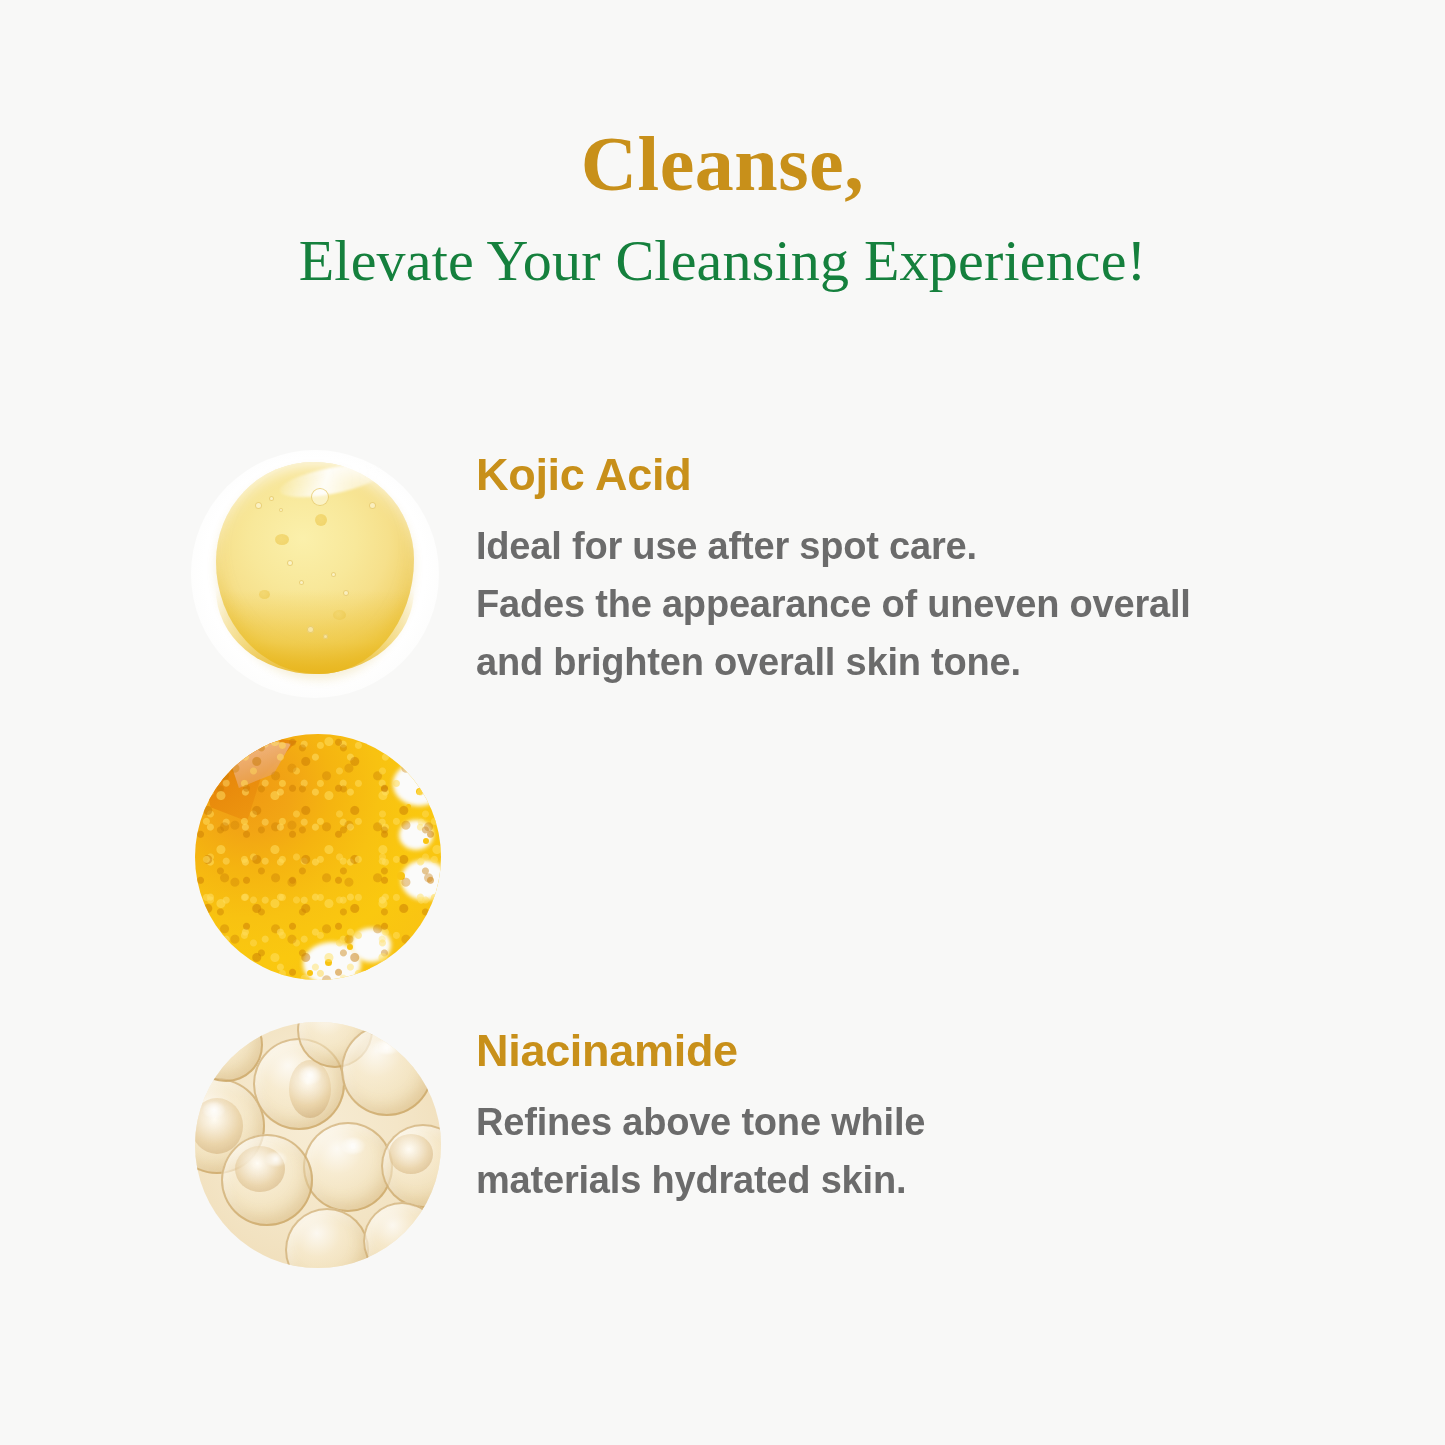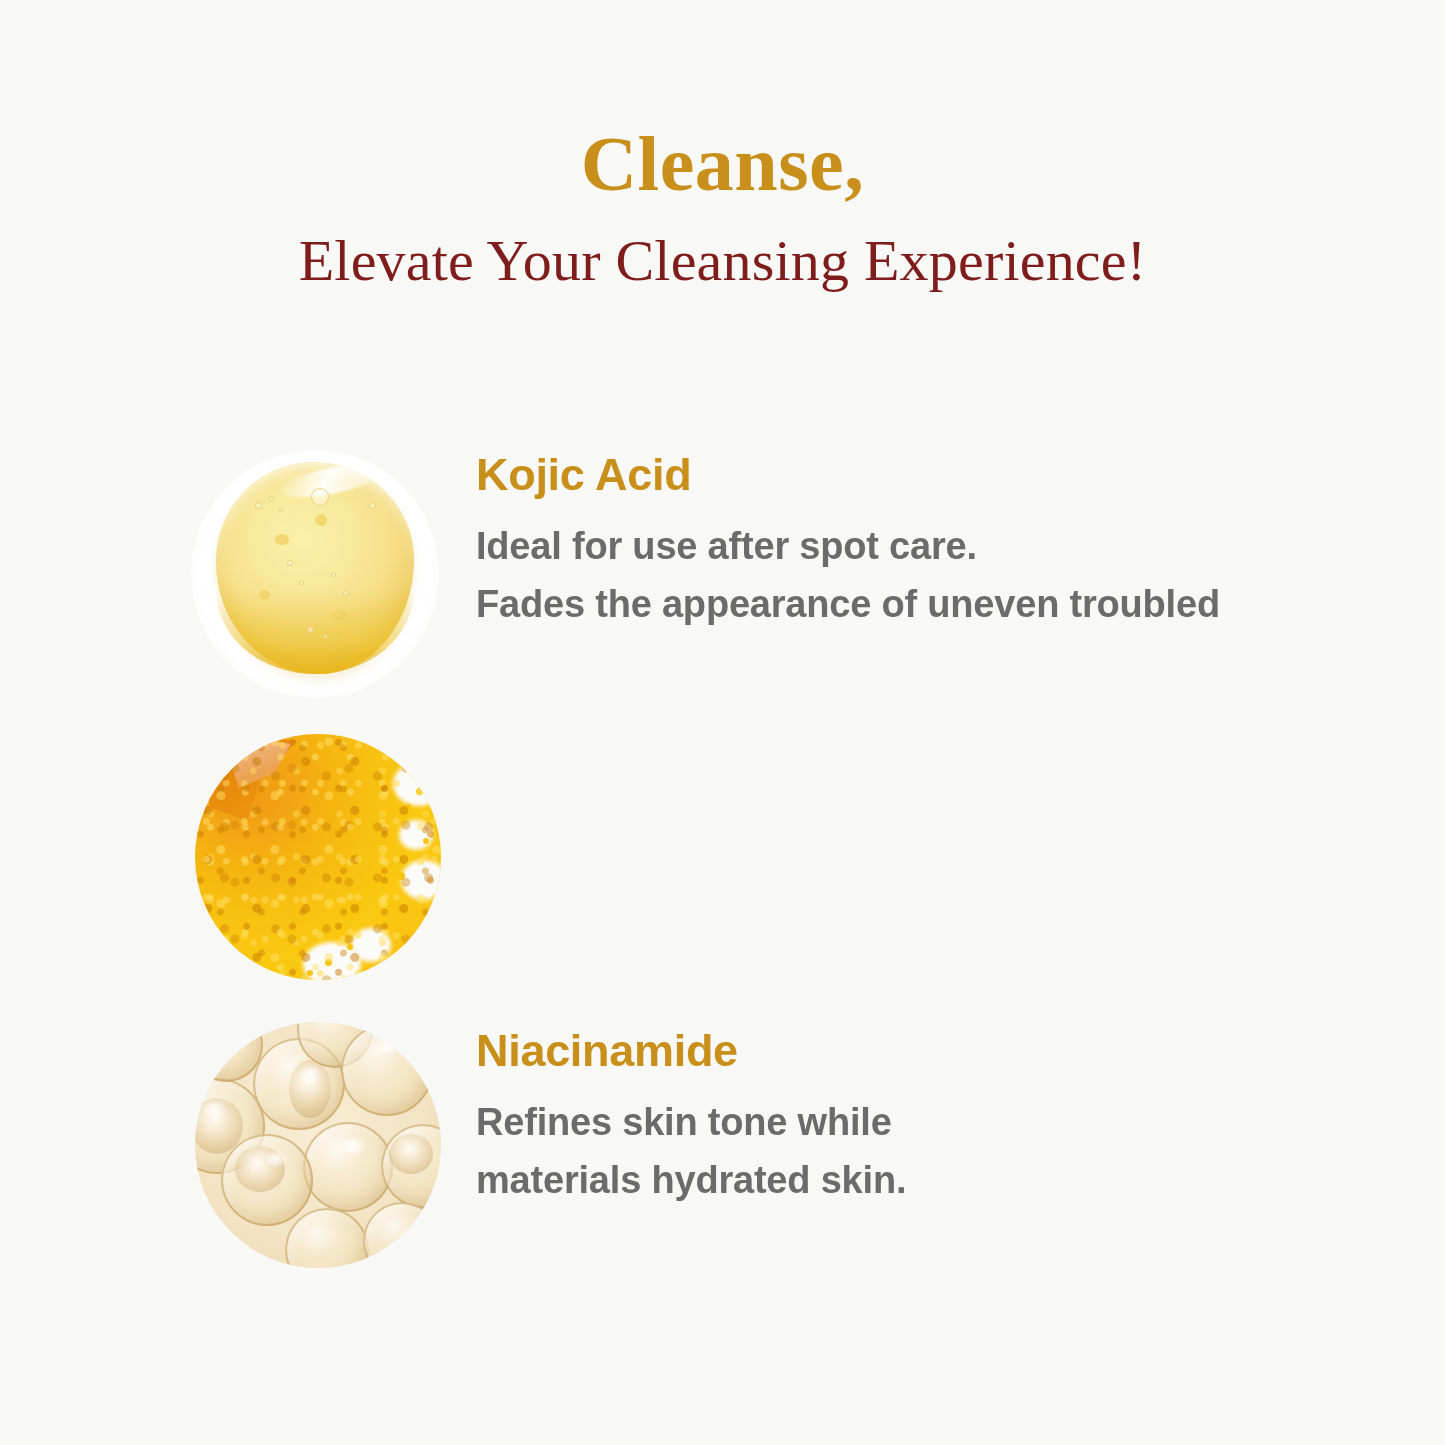--- a/index.html
+++ b/index.html
@@ -37,21 +37,21 @@
     line-height: 103px;
     letter-spacing: 0.5px;
     margin: 0;
   }
   .title .line2 {
     display: block;
   }
   .subtitle {
     font-family: "Liberation Serif", "DejaVu Serif", serif;
     font-weight: normal;
-    color: #7f1d1d;
+    color: #15803d;
     font-size: 58px;
     line-height: 68px;
     margin: 12px 0 17px 0;
     letter-spacing: 0.2px;
   }
 
   
   .ingredients {
     position: absolute;
     left: 5px;
@@ -308,21 +308,22 @@
           <div class="bub" style="left:140px;top:194px;width:5px;height:5px;"></div>
           <div class="drop" style="left:92px;top:94px;width:14px;height:11px;"></div>
           <div class="drop" style="left:150px;top:170px;width:13px;height:10px;"></div>
           <div class="drop" style="left:76px;top:150px;width:11px;height:9px;"></div>
         </div>
       </div>
       <div class="text-col">
         <h2 class="ing-name">Kojic Acid</h2>
         <p class="ing-desc">
           <span class="dline">Ideal for use after spot care.</span>
-          <span class="dline">Fades the appearance of uneven troubled</span>
+          <span class="dline">Fades the appearance of uneven overall</span>
+          <span class="dline">and brighten overall skin tone.</span>
         </p>
       </div>
     </div>
 
     <div class="row">
       <div class="thumb-wrap">
         <div class="thumb">
           <div class="turmeric">
             <div class="turmeric-chunk"></div>
             <div class="turmeric-chunk2"></div>
@@ -375,21 +376,21 @@
             <div class="cap-core" style="left:194px;top:112px;width:44px;height:40px;"></div>
 
             <div class="cap" style="left:90px;top:186px;width:84px;height:84px;"></div>
             <div class="cap" style="left:168px;top:180px;width:78px;height:78px;"></div>
           </div>
         </div>
       </div>
       <div class="text-col">
         <h2 class="ing-name">Niacinamide</h2>
         <p class="ing-desc">
-          <span class="dline">Refines skin tone while</span>
+          <span class="dline">Refines above tone while</span>
           <span class="dline">materials hydrated skin.</span>
         </p>
       </div>
     </div>
 
   </div>
 
 
 </div>
 

